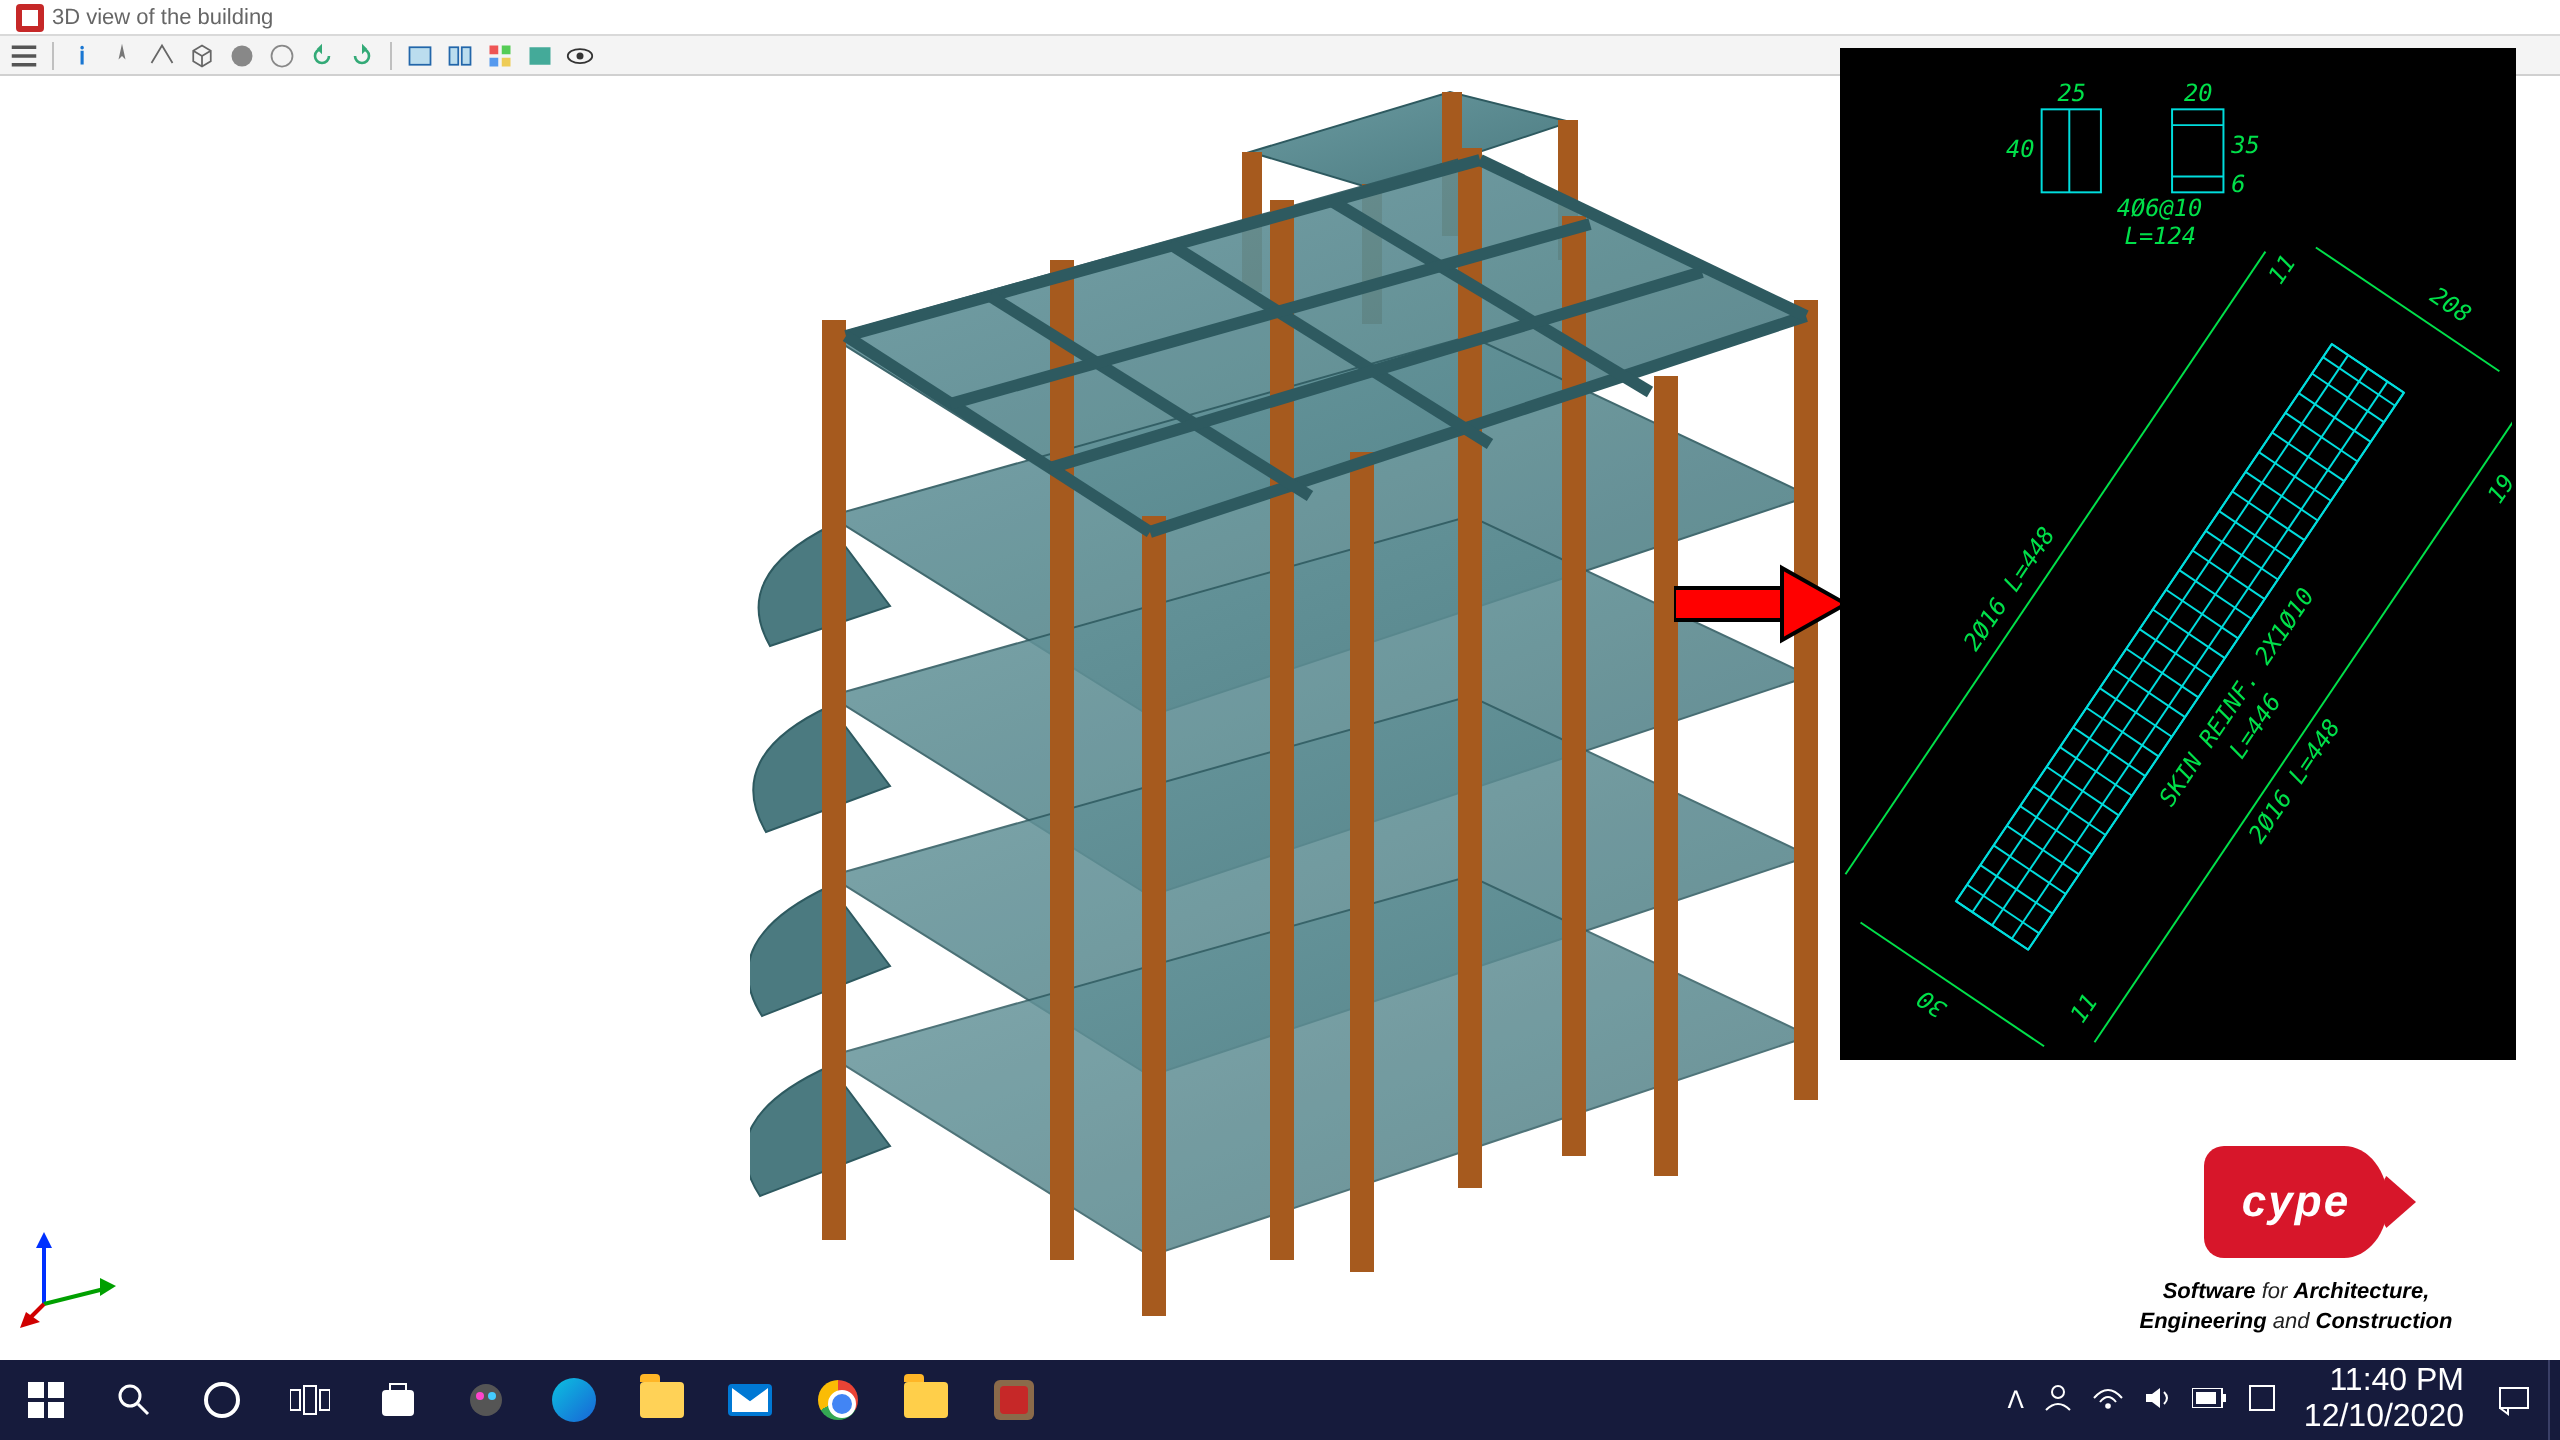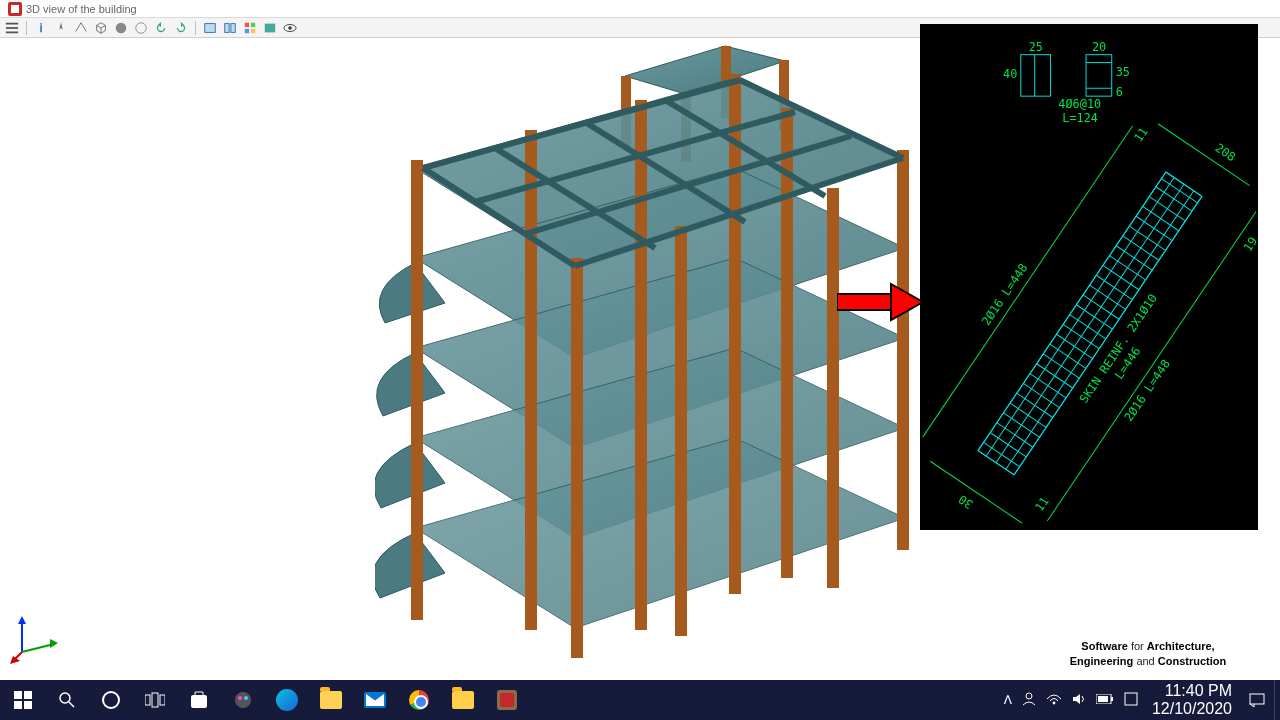--- a/index.html
+++ b/index.html
@@ -7,21 +7,21 @@
   
   .titlebar { height: 18px; background:#fff; border-bottom:1px solid #d9d9d9; display:flex; align-items:center; font-size:11px; color:#666; padding-left:8px; }
   .titlebar .appicon { width:14px; height:14px; background:#c62828; margin-right:4px; display:inline-block; border-radius:2px; position:relative;}
   .titlebar .appicon:after{content:"";position:absolute;left:3px;top:3px;width:8px;height:8px;background:#fff;}
   
   .toolbar { height:20px; background:#f4f4f4; border-bottom:1px solid #d0d0d0; display:flex; align-items:center; padding:0 4px; gap:4px; }
   .toolbar .sep { width:1px; height:14px; background:#c0c0c0; margin:0 2px;}
   .tb { width:16px; height:16px; display:flex; align-items:center; justify-content:center; font-size:12px; color:#555; cursor:pointer; }
   .tb svg { width:14px; height:14px; }
   
-  .viewport { position:absolute; left:0; top:38px; width:1280px; height:642px; background:#fff; }
+  .viewport { position:absolute; left:0; top:38px; width:1280px; height:642px; background:#fff;font-style:italic; }
   
   .gizmo { position:absolute; left:10px; bottom:16px; width:50px; height:50px; }
   
   .cadpanel { position:absolute; right:22px; top:-14px; width:338px; height:506px; background:#000; border:2px solid #000; }
   .cadpanel svg { width:100%; height:100%; }
   .cadtxt { font-family: monospace; font-size:12px; fill:#00e04a; }
   .cadln { stroke:#00e04a; stroke-width:1; fill:none; }
   .cadcy { stroke:#00dddd; stroke-width:1; fill:none; }
   
   .logo { position:absolute; right:22px; bottom:12px; text-align:center; width:220px;}
@@ -287,20 +287,23 @@
   <svg class="gizmo" viewBox="0 0 50 50">
     <line x1="12" y1="38" x2="12" y2="6" stroke="#0030ff" stroke-width="2"></line>
       <polygon points="12,2 8,10 16,10" fill="#0030ff"></polygon>
     <line x1="12" y1="38" x2="44" y2="30" stroke="#00a000" stroke-width="2"></line>
       <polygon points="48,29 40,25 40,34" fill="#00a000"></polygon>
     <line x1="12" y1="38" x2="2" y2="48" stroke="#d00000" stroke-width="2"></line>
       <polygon points="0,50 3,42 10,47" fill="#d00000"></polygon>
   </svg>
 
   <div class="logo">
+    <div class="mark">
+        <span>cype</span>
+      </div>
     <div class="tag">
       <b>Software</b> <span>for</span> <b>Architecture,</b><br>
       <b>Engineering</b> <span>and</span> <b>Construction</b>
     </div>
   </div>
 </div>
 
 <div class="taskbar">
   <div class="left">
     <div class="tbtn winicon">

